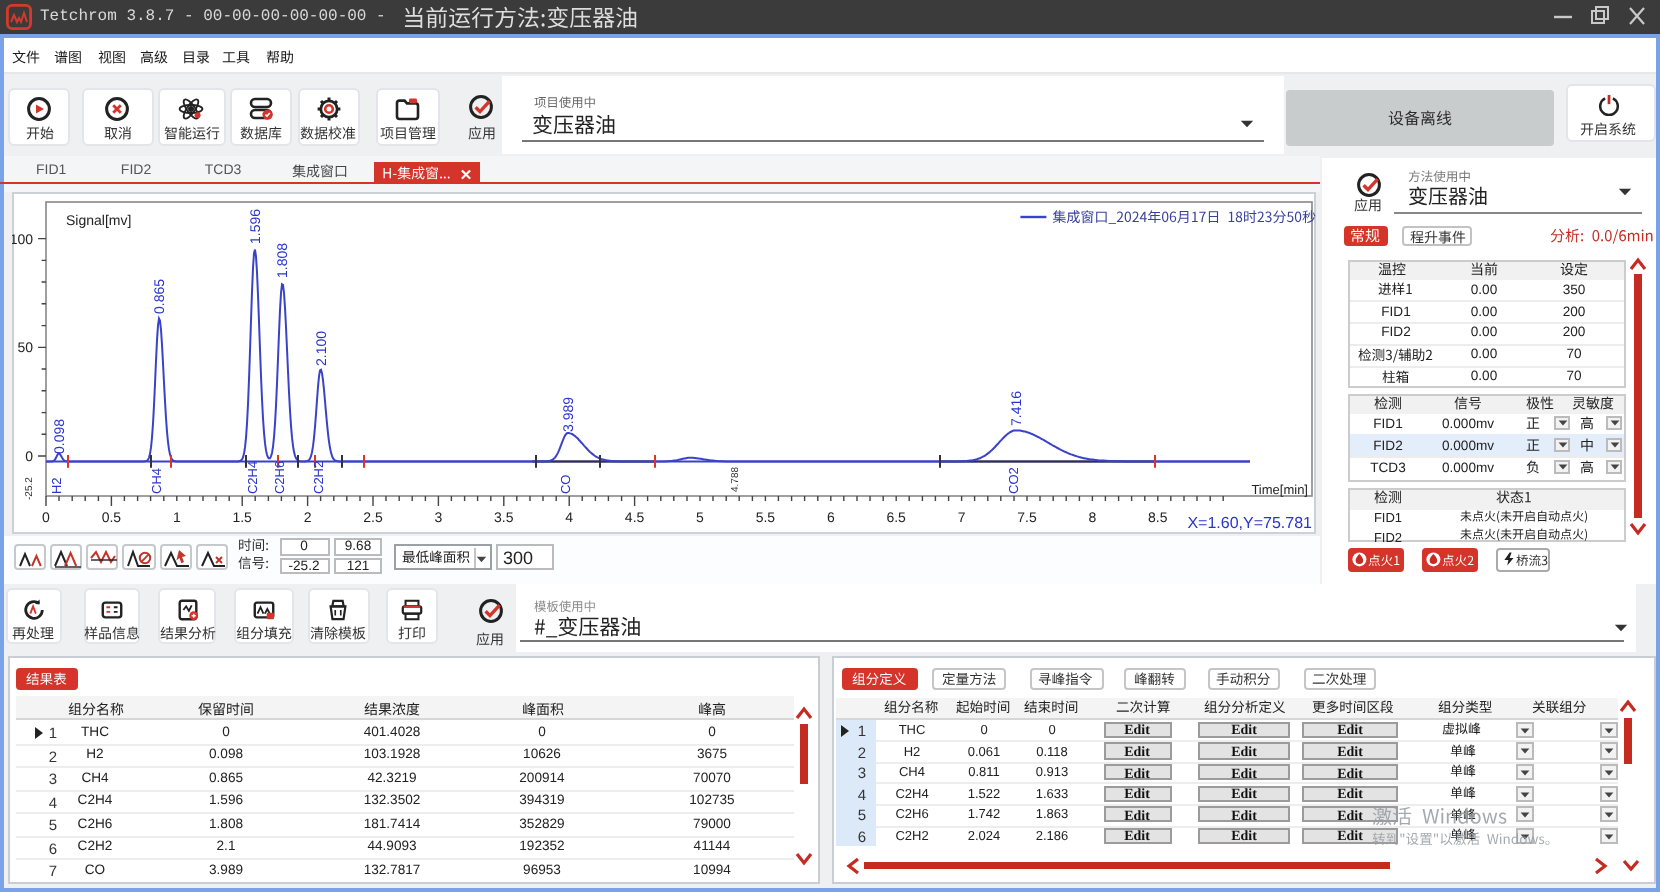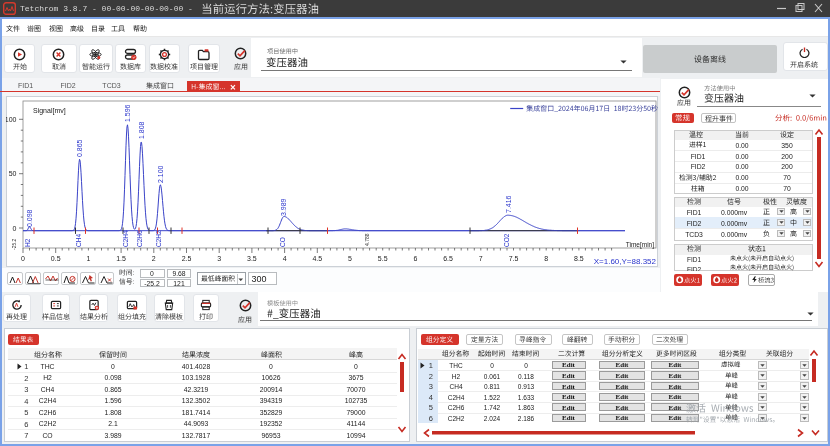--- a/index.html
+++ b/index.html
@@ -313,21 +313,21 @@
     <text transform="rotate(-90 21.9 151.0)" x="21.9" y="153.5" font-size="6.5" fill="#2a35cc" text-anchor="start">H2</text>
     <text transform="rotate(-90 72.1 151.0)" x="72.1" y="153.5" font-size="6.5" fill="#2a35cc" text-anchor="start">CH4</text>
     <text transform="rotate(-90 119.9 151.0)" x="119.9" y="153.5" font-size="6.5" fill="#2a35cc" text-anchor="start">C2H4</text>
     <text transform="rotate(-90 133.7 151.0)" x="133.7" y="153.5" font-size="6.5" fill="#2a35cc" text-anchor="start">C2H6</text>
     <text transform="rotate(-90 152.8 151.0)" x="152.8" y="153.5" font-size="6.5" fill="#2a35cc" text-anchor="start">C2H2</text>
     <text transform="rotate(-90 276.4 151.0)" x="276.4" y="153.5" font-size="6.5" fill="#2a35cc" text-anchor="start">CO</text>
     <text transform="rotate(-90 500.5 151.0)" x="500.5" y="153.5" font-size="6.5" fill="#2a35cc" text-anchor="start">CO2</text>
     <text transform="rotate(-90 361.0 150.0)" x="361.0" y="152.0" font-size="5" fill="#333">4.788</text>
     <text transform="rotate(-90 8.0 154.0)" x="8.0" y="156.0" font-size="5" fill="#333">-25.2</text>
   </svg>
-<span style="position:absolute;left:656px;top:257px;font:normal 8px 'Liberation Sans',sans-serif;color:#2a35cc;white-space:pre;letter-spacing:0;transform:translateX(-100%);">X=1.60,Y=88.352</span>
+<span style="position:absolute;left:656px;top:257px;font:normal 8px 'Liberation Sans',sans-serif;color:#2a35cc;white-space:pre;letter-spacing:0;transform:translateX(-100%);">X=1.60,Y=75.781</span>
 <div style="position:absolute;left:2px;top:267.5px;width:658px;height:24px;background:#fcfdfe"></div>
 <div style="position:absolute;left:6.5px;top:271.5px;width:16.4px;height:13.5px;background:#fff;border:1px solid #c6c9cc;border-radius:2px"></div>
 <svg style="position:absolute;left:7.5px;top:272px" width="15" height="13" viewBox="0 0 15 13">
     <path d="M2 11 l2.5-6 l2.5 6" fill="none" stroke="#222" stroke-width="1"></path>
     <path d="M8 11 l2.2-5 l2.2 5" fill="none" stroke="#c4342b" stroke-width="1"></path>
   </svg>
 <div style="position:absolute;left:24.8px;top:271.5px;width:16.4px;height:13.5px;background:#fff;border:1px solid #c6c9cc;border-radius:2px"></div>
 <svg style="position:absolute;left:25.8px;top:272px" width="15" height="13" viewBox="0 0 15 13">
     <path d="M1.5 11 l3-7 l3 7" fill="none" stroke="#222" stroke-width="1"></path>
     <path d="M6.5 11 l2.8-6.5 l2.8 6.5" fill="none" stroke="#c4342b" stroke-width="1"></path>

